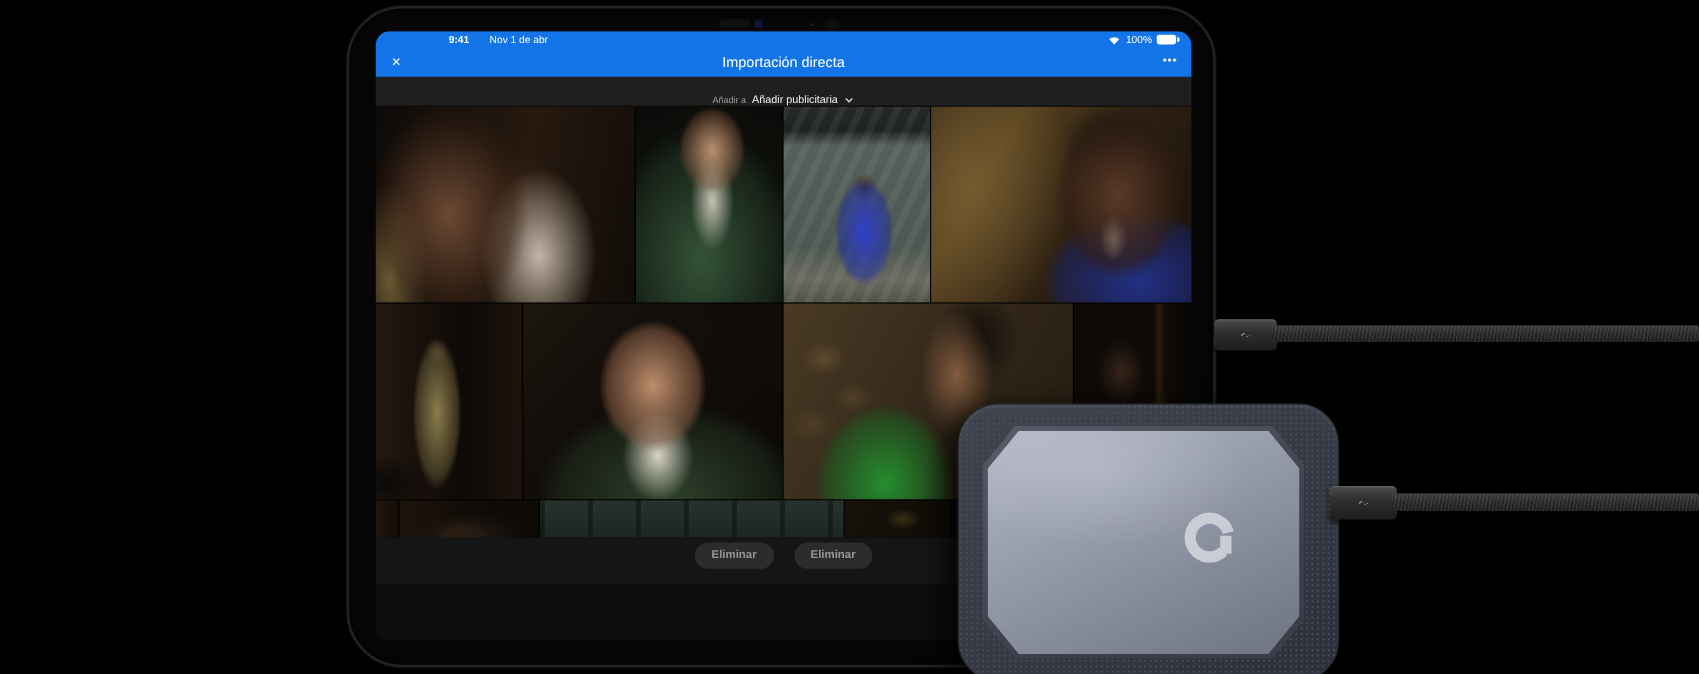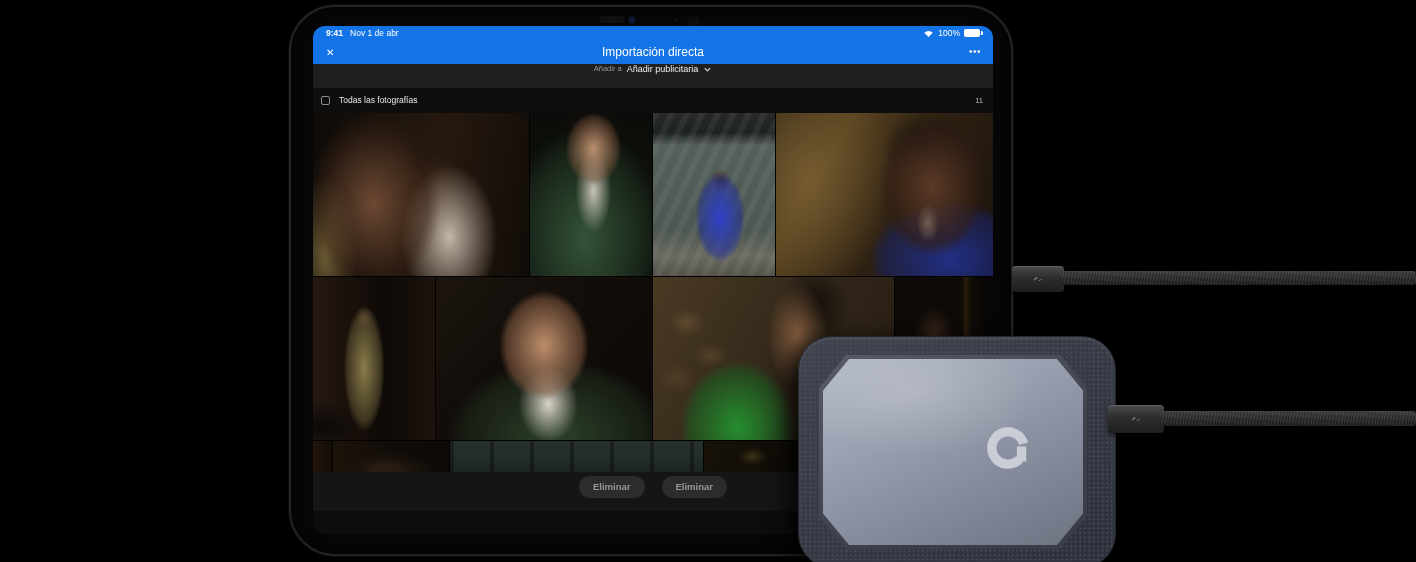--- a/index.html
+++ b/index.html
@@ -16,32 +16,32 @@
   .cam-tiny { position:absolute; left:384px; top:12px; width:3px; height:3px; border-radius:50%; background:#141414; }
   .cam-ring { position:absolute; left:396px; top:9px; width:13px; height:10px; border-radius:50%; background:#0d0d0d; }
 
   
   .screen { position:absolute; left:22px; top:19px; width:680px; height:508px;
             border-radius:12px; overflow:hidden; background:#0d0d0d;
             display:flex; flex-direction:column; }
 
   .statusbar { height:14px; background:#1374e8; display:flex; align-items:center;
                justify-content:space-between; padding:0 13px; color:#fff; font-size:8.5px; }
-  .sb-left { display:flex; gap:7px; align-items:center; }
+  .sb-left { display:flex; gap:17px; align-items:center;margin-left:48px; }
   .sb-time { font-weight:700; }
   .sb-right { display:flex; gap:4px; align-items:center; }
   .battery { position:relative; width:16px; height:8px; background:#fff; border-radius:2px; }
   .battery::after { content:""; position:absolute; right:-2.5px; top:2px; width:2px; height:4px; background:#fff; border-radius:0 1.5px 1.5px 0; }
 
   .titlebar { position:relative; height:24px; background:#1374e8; display:flex; align-items:center; justify-content:center; }
   .title { color:#fff; font-size:12px; font-weight:400; }
   .close-x { position:absolute; left:13px; top:50%; transform:translateY(-50%); color:#fff; font-size:10px; cursor:default; }
   .more-dots { position:absolute; right:12px; top:50%; transform:translateY(-58%); color:#eee; font-size:10px; letter-spacing:.5px; }
 
-  .addto { height:24px; background:#1f1f1f; display:flex; align-items:flex-start; justify-content:center; gap:5px; }
+  .addto { height:24px; background:#1f1f1f; display:flex; align-items:flex-end; justify-content:center; gap:5px; }
   .addto-label { color:#999; font-size:7.5px; }
   .addto-value { color:#f0f0f0; font-size:9px; }
   .chev { width:9px; height:9px; margin-top:1px; }
 
   .src-row { display:flex; align-items:center; padding:0 10px 0 8px; background:#0e0e0e; }
   .src-row.r1 { height:23px; } .src-row.r2 { height:24px; }
   .cbx { width:9px; height:9px; border:1px solid #8c8c8c; border-radius:2px; margin-right:9px; flex:0 0 auto; background:transparent; }
   .src-label { color:#e8e8e8; font-size:8.5px; }
   .src-meta { margin-left:auto; color:#bdbdbd; font-size:7.5px; }
 
@@ -185,25 +185,20 @@
       </div>
 
       <div class="addto">
         <span class="addto-label">Añadir a</span>
         <span class="addto-value">Añadir publicitaria</span>
         <svg class="chev" viewBox="0 0 10 10">
           <polyline points="2,3.5 5,6.5 8,3.5" fill="none" stroke="#d8d8d8" stroke-width="1.3"></polyline>
         </svg>
       </div>
 
-      <div class="src-row r2">
-        <span class="cbx"></span>
-        <span class="src-label">Todas las fotografías</span>
-        <span class="src-meta">11</span>
-      </div>
 
       <div class="grid">
         <div class="grow grow1">
           <div class="ph p-r1a"></div>
           <div class="ph p-r1b"></div>
           <div class="ph p-r1c"></div>
           <div class="ph p-r1d"></div>
         </div>
         <div class="grow grow2">
           <div class="ph p-r2a"></div>

